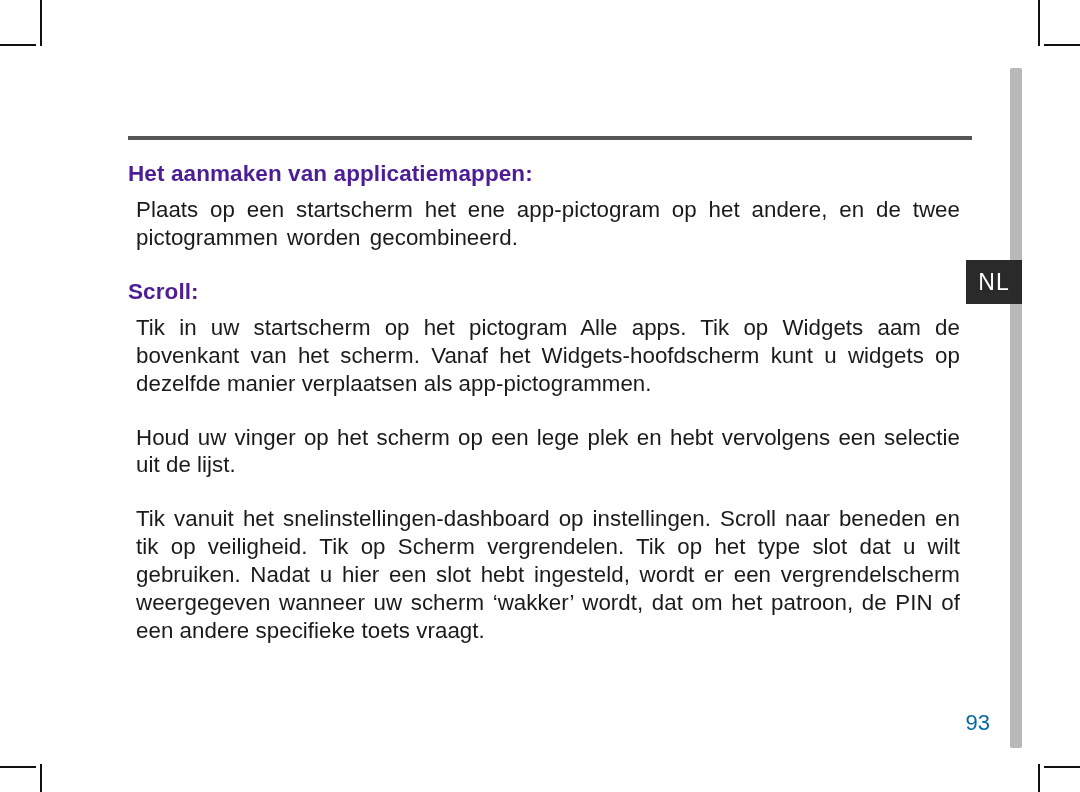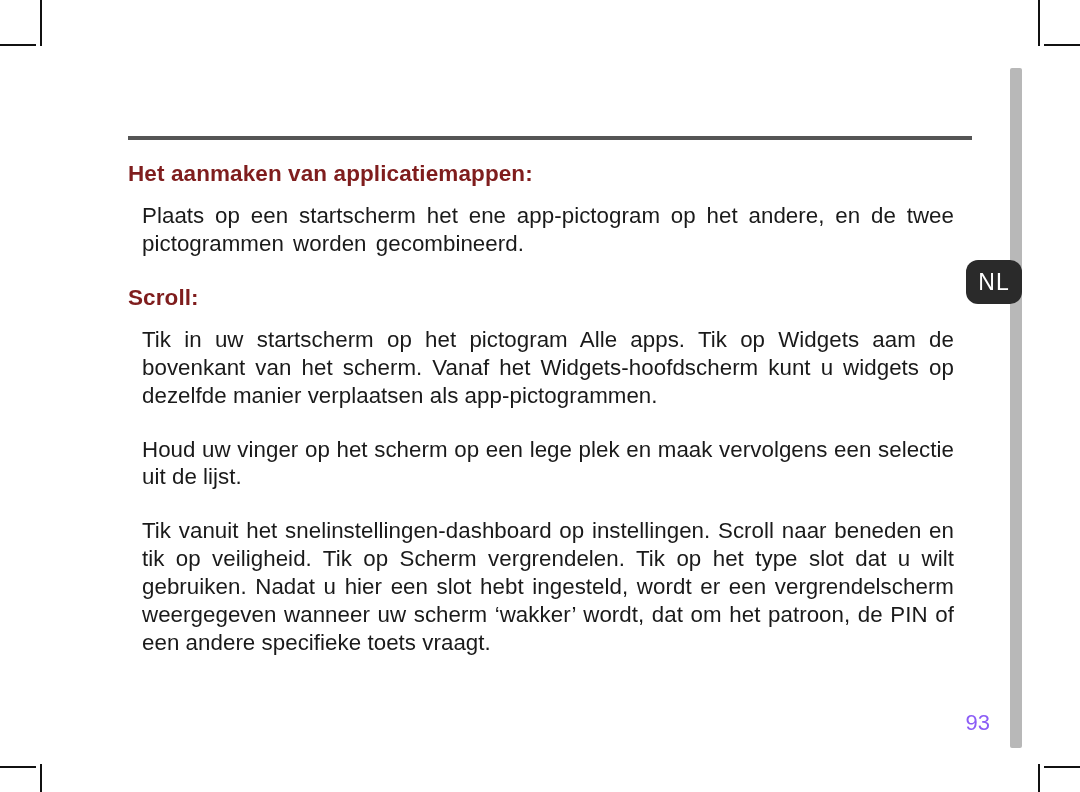--- a/index.html
+++ b/index.html
@@ -102,21 +102,20 @@
     top: 260px;
     width: 56px;
     height: 44px;
     background: #2a2a2a;
     color: #fff;
     font-size: 23px;
     line-height: 44px;
     text-align: center;
     letter-spacing: 1px;
     z-index: 5;
-    border-radius: 12px;
   }
 
   
   .header-rule {
     position: absolute;
     left: 128px;
     right: 108px;
     top: 136px;
     height: 3.5px;
     background: #555;
@@ -133,37 +132,37 @@
     color: #1a1a1a;
   }
   .section {
     margin-bottom: 26px;
   }
   .h {
     font-weight: 700;
     margin: 0 0 1px 0;
     font-size: 22.5px;
     letter-spacing: 0.1px;
-    color: #7f1d1d;
+    color: #4c1d95;
   }
   .p {
-    margin: 14px;
+    margin: 8px;
     text-align: justify;
     text-justify: inter-word;
     letter-spacing: 0.05px;
   }
   .p.wide { word-spacing: 3px; }
 
   
   .page-number {
     position: absolute;
     right: 90px;
     bottom: 56px;
     font-size: 22px;
-    color: #8b5cf6;
+    color: #0369a1;
   }
 </style>
 </head>
 <body>
 
 <div class="page">
 
   <div class="top-crop-left"></div>
   <div class="top-spine-vert"></div>
   <div class="bottom-crop-left"></div>
@@ -185,21 +184,21 @@
       <p class="h">Het aanmaken van applicatiemappen:</p>
       <p class="p wide">Plaats op een startscherm het ene app-pictogram op het andere, en de twee pictogrammen worden gecombineerd.</p>
     </div>
 
     <div class="section">
       <p class="h">Scroll:</p>
       <p class="p">Tik in uw startscherm op het pictogram Alle apps. Tik op Widgets aam de bovenkant van het scherm. Vanaf het Widgets-hoofdscherm kunt u widgets op dezelfde manier verplaatsen als app-pictogrammen.</p>
     </div>
 
     <div class="section">
-      <p class="p">Houd uw vinger op het scherm op een lege plek en maak vervolgens een selectie uit de lijst.</p>
+      <p class="p">Houd uw vinger op het scherm op een lege plek en hebt vervolgens een selectie uit de lijst.</p>
     </div>
 
     <div class="section">
       <p class="p">Tik vanuit het snelinstellingen-dashboard op instellingen. Scroll naar beneden en tik op veiligheid. Tik op Scherm vergrendelen. Tik op het type slot dat u wilt gebruiken. Nadat u hier een slot hebt ingesteld, wordt er een vergrendelscherm weergegeven wanneer uw scherm ‘wakker’ wordt, dat om het patroon, de PIN of een andere specifieke toets vraagt.</p>
     </div>
 
   </div>
 
   <div class="page-number">93</div>
 

